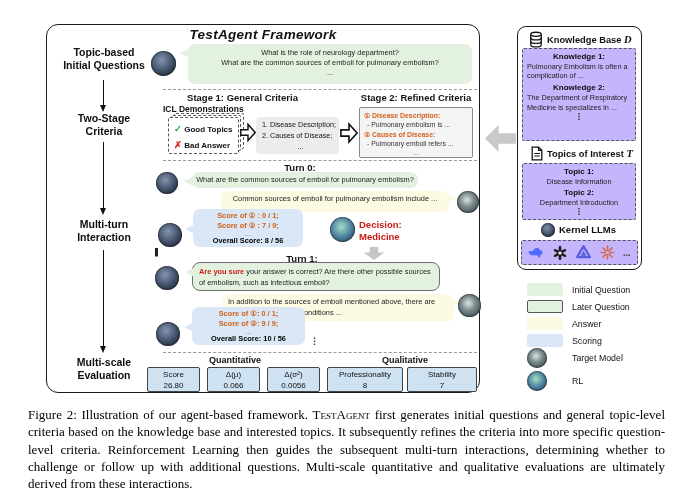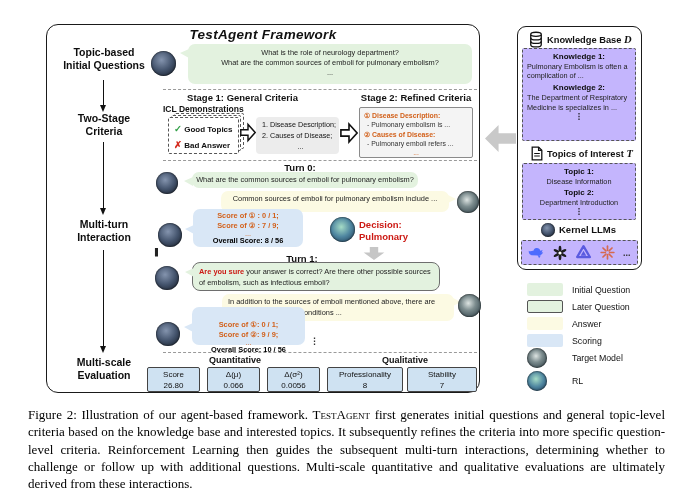--- a/index.html
+++ b/index.html
@@ -136,35 +136,35 @@
     <span class="orange b" style="display:block;">Score of ① : 0 / 1;</span>
     <span class="orange b" style="display:block;">Score of ② : 7 / 9;</span>
     <span class="orange" style="display:block;line-height:5px;">...</span>
     <span class="b" style="display:block;font-size:7.4px;color:#000;">Overall Score: 8 / 56</span>
   </div>
   <div class="abs avatar" style="left:158px;top:223px;width:24px;height:24px;"></div>
 
   <div class="abs rl" style="left:330px;top:217px;width:25px;height:25px;"></div>
   <div class="abs red b" style="left:359px;top:219px;font-size:9.5px;line-height:12px;">
     <span style="display:block;">Decision:</span>
-    <span style="display:block;">Pulmonary</span>
+    <span style="display:block;">Medicine</span>
   </div>
   <svg class="abs" style="left:362px;top:246px;" width="24" height="15" viewBox="0 0 24 16">
     <polygon points="7.5,1 16.5,1 16.5,7 23,7 12,15 1,7 7.5,7" fill="#c6c6c6"></polygon>
   </svg>
 
   <div class="abs ctr h95" style="left:262px;top:253px;width:80px;">Turn 1:</div>
   <div class="abs avatar" style="left:155px;top:266px;width:24px;height:24px;"></div>
   <div class="abs bubble green tlg" style="left:192px;top:262px;width:248px;height:29px;border:1.1px solid #6e6e6e;border-radius:8px;padding:3px 6px;line-height:11px;">
     <span class="red b">Are you sure</span><span> your answer is correct? Are there other possible sources of embolism, such as infectious emboli?</span>
   </div>
   <div class="abs bubble yellow try" style="left:222px;top:294px;width:232px;height:27px;padding:3px 6px;line-height:10.5px;">In addition to the sources of emboli mentioned above, there are indeed other possible conditions ...</div>
   <div class="abs target" style="left:458px;top:294px;width:23px;height:23px;"></div>
 
-  <div class="abs bubble blue tlb ctr" style="left:192px;top:307px;width:113px;height:38px;padding-top:13px;">
+  <div class="abs bubble blue tlb ctr" style="left:192px;top:307px;width:113px;height:38px;padding-top:2px;">
     <span class="orange b" style="display:block;">Score of ①: 0 / 1;</span>
     <span class="orange b" style="display:block;">Score of ②: 9 / 9;</span>
     <span class="orange" style="display:block;line-height:5px;">...</span>
     <span class="b" style="display:block;font-size:7.4px;color:#000;">Overall Score: 10 / 56</span>
   </div>
   <div class="abs avatar" style="left:156px;top:322px;width:24px;height:24px;"></div>
   <div class="abs b" style="left:310px;top:336px;font-size:9px;color:#333;">⋮</div>
 
   <div class="abs dashline" style="left:163px;top:352px;width:314px;"></div>
 

